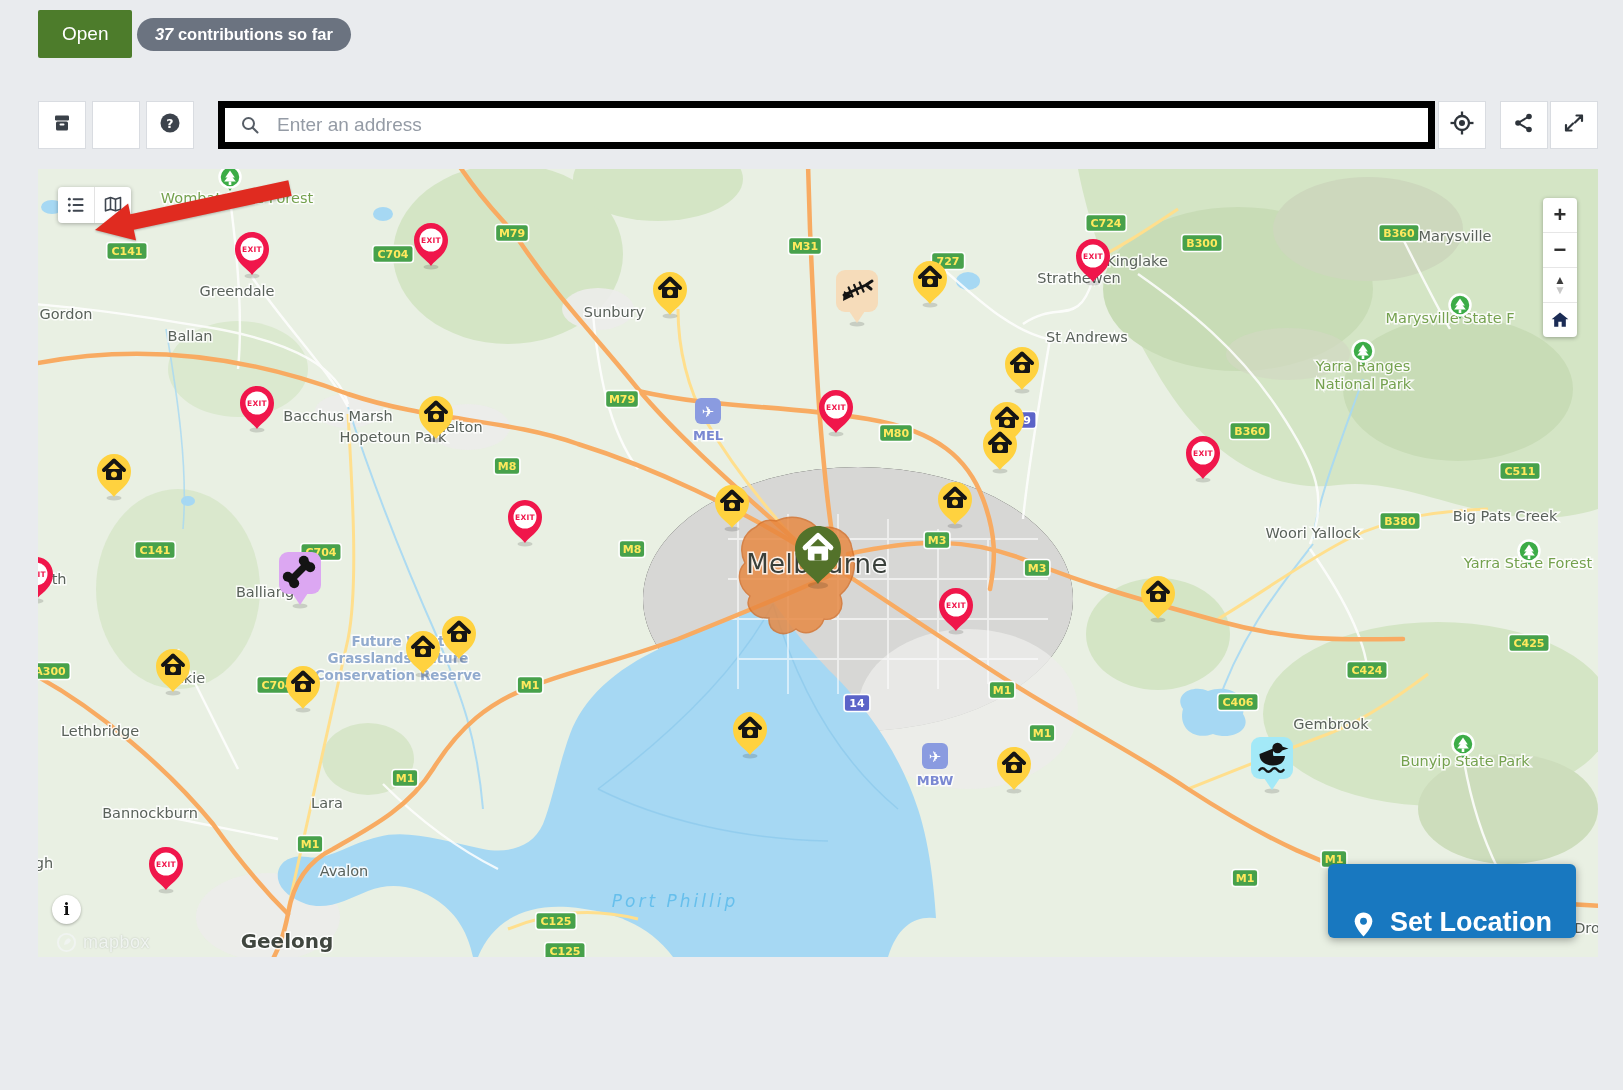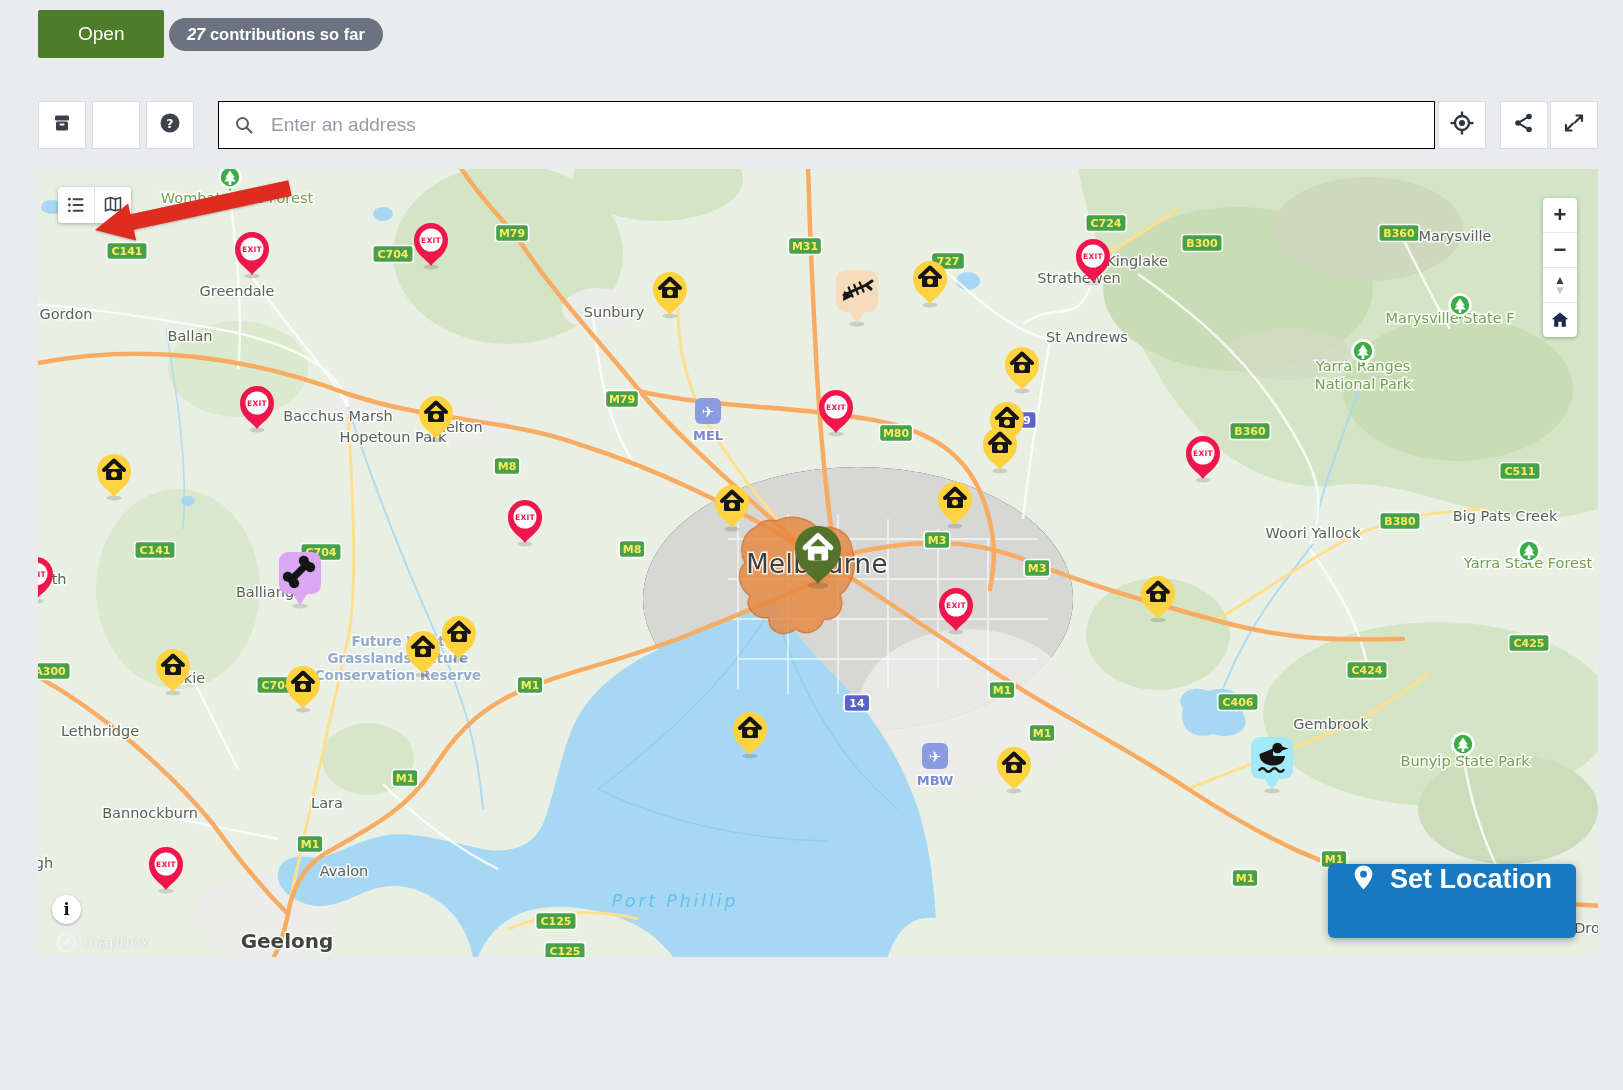--- a/index.html
+++ b/index.html
@@ -1,27 +1,27 @@
 <!DOCTYPE html>
 <html><head>
 <meta charset="utf-8">
 <style>
   html,body{margin:0;padding:0;}
   body{width:1623px;height:1090px;background:#e9ebee;font-family:"Liberation Sans",sans-serif;position:relative;overflow:hidden;}
   .content{position:absolute;left:38px;top:0;width:1560px;}
-  .open-chip{display:inline-block;margin-top:10px;background:#4d7c2b;color:#fff;font-size:19px;padding:13px 40px;border-radius:2px;}
+  .open-chip{display:inline-block;margin-top:10px;background:#4d7c2b;color:#fff;font-size:19px;padding:13px 24px;border-radius:2px;}
   .page-title{color:#15a3ab;font-size:31px;font-weight:700;margin:21px 0 0 0;letter-spacing:.2px;}
   .badge{display:inline-flex;align-items:center;margin-top:15px;background:#6b7380;color:#fff;border-radius:17px;padding:7px 18px;font-size:16.5px;font-weight:600;}
   .badge em{font-style:italic;}
   .badge span{white-space:pre;}
   .toolbar{margin-top:43px;display:flex;height:48px;align-items:stretch;}
   .tbtn{width:48px;min-width:48px;background:#fff;border:1px solid #d9dce1;display:flex;align-items:center;justify-content:center;box-sizing:border-box;cursor:pointer;}
   .tbtn.b1,.tbtn.b2{margin-right:6px;}
   .tbtn.b3{margin-right:24px;}
-  .searchwrap{flex:1;display:flex;align-items:center;background:#fff;border:1px solid #000000;box-sizing:border-box;padding:0 14px;}
+  .searchwrap{flex:1;display:flex;align-items:center;background:#fff;border:7px solid #000000;box-sizing:border-box;padding:0 14px;}
   .searchwrap svg{margin-right:14px;flex:none;}
   .searchwrap input{border:none;outline:none;font-size:19px;color:#495057;flex:1;font-family:"Liberation Sans",sans-serif;background:transparent;}
   .searchwrap input::placeholder{color:#949ba5;}
   .tbtn.locate{margin-left:3px;}
   .tbtn.share{margin-left:14px;}
   .tbtn.fullscreen{margin-left:2px;}
   .maparea{position:relative;margin-top:20px;width:1560px;height:788px;overflow:hidden;background:#e9f0e3;}
   .basemap{position:absolute;left:0;top:0;width:100%;height:100%;display:block;font-family:"DejaVu Sans",sans-serif;}
   .mlbl{text-anchor:middle;paint-order:stroke;stroke:rgba(255,255,255,.85);stroke-width:3px;}
   .lbl-town{font-size:14.5px;fill:#59615a;}
@@ -31,32 +31,32 @@
   .lbl-water{font-size:17px;fill:#66bfec;font-style:italic;letter-spacing:3px;stroke-width:0;}
   .lbl-reserve{font-size:13.5px;fill:#92abce;font-weight:600;}
   .layer-toggle{position:absolute;left:20px;top:18px;display:flex;background:#fff;border-radius:4px;box-shadow:0 1px 4px rgba(0,0,0,.3);overflow:hidden;}
   .ltcell{width:36px;height:36px;display:flex;align-items:center;justify-content:center;cursor:pointer;}
   .ltcell + .ltcell{border-left:1px solid #e3e3e3;}
   .zoomstack{position:absolute;right:21px;top:29px;width:34px;background:#fff;border-radius:4px;box-shadow:0 1px 4px rgba(0,0,0,.3);overflow:hidden;}
   .zcell{height:34px;display:flex;flex-direction:column;align-items:center;justify-content:center;border-bottom:1px solid #e6e6e6;cursor:pointer;color:#2e2e2e;font-weight:bold;font-size:22px;line-height:1;}
   .zcell:last-child{border-bottom:none;}
   .compass-up{color:#3d3d3d;font-size:12px;line-height:10px;}
   .compass-down{color:#c8c8c8;font-size:12px;line-height:10px;}
-  .setloc{position:absolute;right:22px;bottom:19px;width:248px;height:74px;display:flex;align-items:flex-start;justify-content:center;gap:15px;background:#1878c0;border-radius:6px;color:#fff;font-size:27px;font-weight:700;box-shadow:0 2px 8px rgba(0,0,0,.35);cursor:pointer;}
+  .setloc{position:absolute;right:22px;bottom:19px;width:248px;height:74px;display:flex;align-items:flex-end;justify-content:center;gap:15px;background:#1878c0;border-radius:6px;color:#fff;font-size:27px;font-weight:700;box-shadow:0 2px 8px rgba(0,0,0,.35);cursor:pointer;}
   .infobtn{position:absolute;left:14px;bottom:33px;width:29px;height:29px;border-radius:50%;background:#fff;box-shadow:0 1px 3px rgba(0,0,0,.3);display:flex;align-items:center;justify-content:center;font-family:"DejaVu Serif",serif;font-weight:bold;font-size:16px;color:#111;cursor:pointer;}
   .mapboxlogo{position:absolute;left:18px;bottom:4px;display:flex;align-items:center;gap:6px;opacity:.85;color:#f2f5f4;font-size:18px;font-weight:normal;letter-spacing:.5px;text-shadow:0 0 2px rgba(90,100,90,.4);cursor:pointer;}
   .arrow-annot{position:absolute;left:85px;top:180px;pointer-events:none;filter:drop-shadow(0 1px 1px rgba(0,0,0,.25));}
 </style>
 </head>
 <body>
 
 <div class="content">
   <div class="open-chip" style="background: rgb(77, 124, 43);">Open</div>
   <div class="badge" style="background: rgb(107, 115, 128);">
-      <em>27</em>
+      <em>37</em>
       <span> contributions so far</span>
     </div>
 
   <div class="toolbar">
     <div class="tbtn b1">
       <span>
         <svg width="24" height="24" viewBox="0 0 24 24">
             <rect x="5" y="4.5" width="14" height="5" rx="1.2" fill="#3a4149"></rect>
             <rect x="6" y="10.5" width="12" height="9" rx="1.5" fill="#3a4149"></rect>
             <rect x="9.5" y="12.5" width="5" height="2" rx="1" fill="#fff"></rect>

